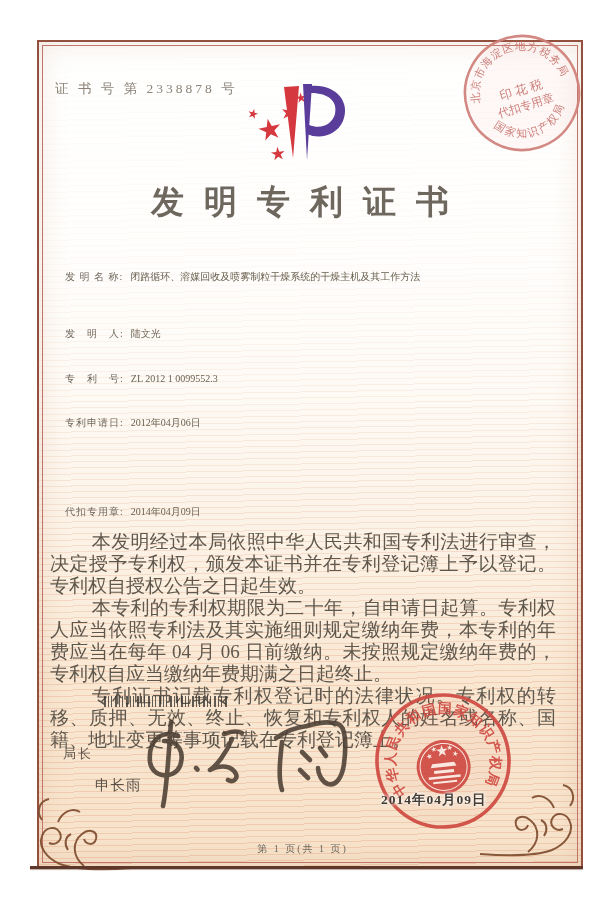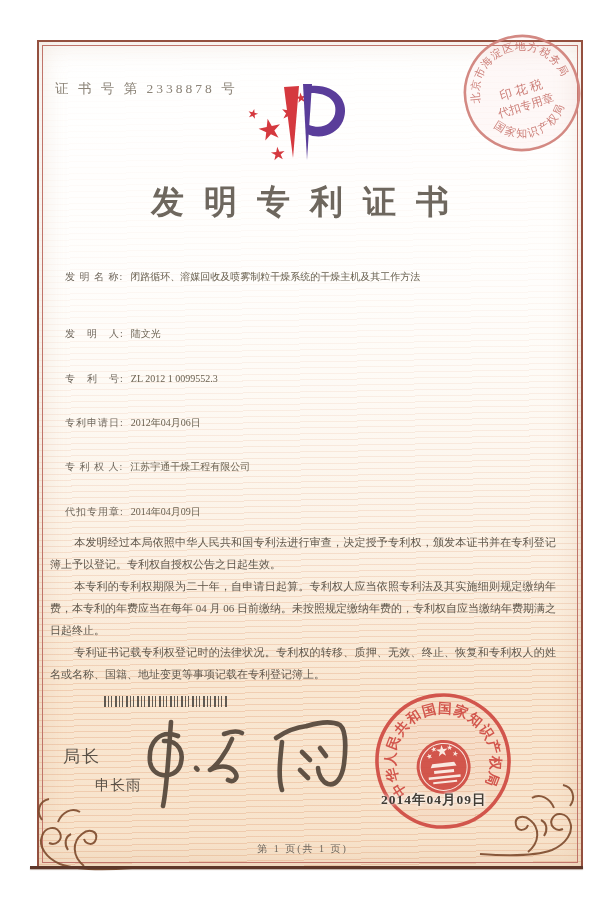--- a/index.html
+++ b/index.html
@@ -29,24 +29,24 @@
     background:#5d372a;box-shadow:0 1px 1px rgba(90,50,30,.4);
   }
   .txt{position:absolute;color:var(--ink,#6e6558);}
   .cert-no{left:55px;top:80px;font-size:13.5px;letter-spacing:3px;color:#8b8377;}
   .logo{position:absolute;left:237px;top:76px;}
   .title{left:0;right:0;top:180px;text-align:center;font-size:33px;letter-spacing:20px;
          text-indent:20px;color:#6e675e;font-weight:700;}
   .field{left:55px;font-size:10px;white-space:pre;color:#6f675c;}
   .field .lbl{letter-spacing:1px;}
   .field .val{margin-left:7px;color:#69604f;}
-  .bodytext{left:50px;top:531px;width:506px;font-size:11px;line-height:22px;
+  .bodytext{left:50px;top:531px;width:506px;font-size:19px;line-height:22px;
             text-align:justify;color:#5f574c;}
   .bodytext p{margin:0;text-indent:2.2em;}
-  .signer-title{left:63px;top:745px;font-size:17px;color:#5a5248;letter-spacing:2px;}
+  .signer-title{left:63px;top:745px;font-size:13px;color:#5a5248;letter-spacing:2px;}
   .signer-name{left:63px;top:776px;font-size:14.5px;color:#5a5248;letter-spacing:1px;margin-left:32px;}
   .barcode{
     position:absolute;left:104px;top:696px;width:124px;height:11px;opacity:.8;
     background:repeating-linear-gradient(90deg,#3a3733 0 2px,transparent 2px 4px,#3a3733 4px 5px,transparent 5px 7px,#3a3733 7px 8px,transparent 8px 11px);
   }
   .signature{position:absolute;left:112px;top:696px;}
   .seal{position:absolute;left:374px;top:692px;transform:rotate(-6deg);opacity:.92;}
   .seal-date{
     position:absolute;left:381px;top:791px;font-size:13.5px;font-weight:bold;
     color:#413c35;letter-spacing:1px;text-shadow:0 0 3px #fff,0 0 5px #fff;white-space:pre;
@@ -104,23 +104,20 @@
     <span class="lbl">发 明 名 称:</span><span class="val">闭路循环、溶媒回收及喷雾制粒干燥系统的干燥主机及其工作方法</span>
   </div>
   <div class="txt field" style="top:316px">
     <span class="lbl">发　明　人:</span><span class="val">陆文光</span>
   </div>
   <div class="txt field" style="top:361px">
     <span class="lbl">专　利　号:</span><span class="val">ZL 2012 1 0099552.3</span>
   </div>
   <div class="txt field" style="top:405px">
     <span class="lbl">专利申请日:</span><span class="val">2012年04月06日</span>
-  </div>
-  <div class="txt field" style="top:449px">
-    <span class="lbl">专 利 权 人:</span><span class="val">江苏宇通干燥工程有限公司</span>
   </div>
   <div class="txt field" style="top:494px">
     <span class="lbl">代扣专用章:</span><span class="val">2014年04月09日</span>
   </div>
 
   <div class="txt bodytext">
     <p>本发明经过本局依照中华人民共和国专利法进行审查，决定授予专利权，颁发本证书并在专利登记簿上予以登记。专利权自授权公告之日起生效。</p>
     <p>本专利的专利权期限为二十年，自申请日起算。专利权人应当依照专利法及其实施细则规定缴纳年费，本专利的年费应当在每年 04 月 06 日前缴纳。未按照规定缴纳年费的，专利权自应当缴纳年费期满之日起终止。</p>
     <p>专利证书记载专利权登记时的法律状况。专利权的转移、质押、无效、终止、恢复和专利权人的姓名或名称、国籍、地址变更等事项记载在专利登记簿上。</p>
   </div>

